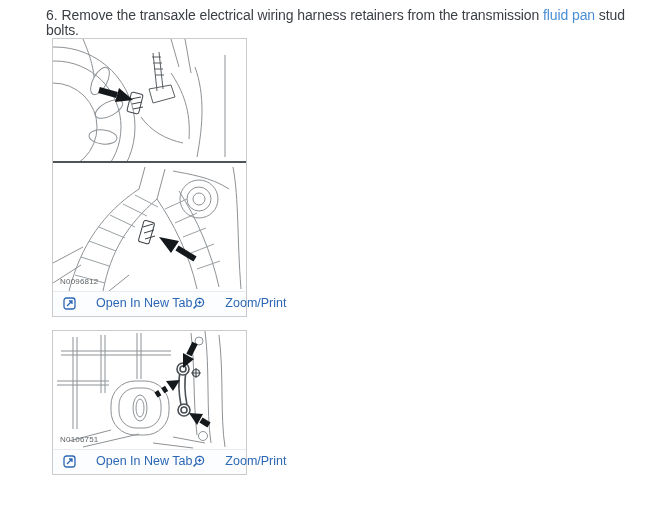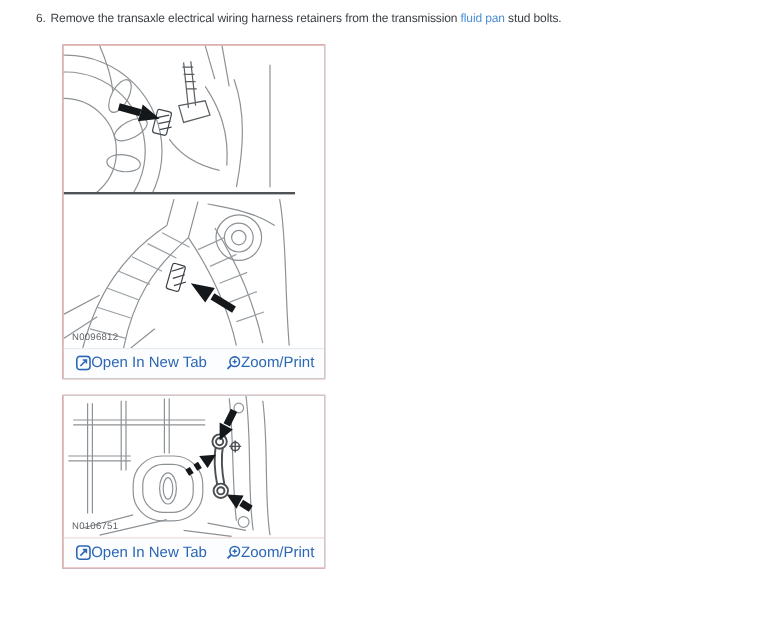--- a/index.html
+++ b/index.html
@@ -2,32 +2,32 @@
 <html style="--text: #3b3f44; --inline-link: #4a8ed6; --action-link: #2c67b5; --border: #c9cbcd; --label: #5f6367;"><head>
 <meta charset="utf-8">
 <style>
   :root{
     --text:#3b3f44; --inline-link:#4a8ed6; --action-link:#2c67b5;
     --border:#c9cbcd; --label:#5f6367;
   }
   html,body{margin:0;padding:0;background:#ffffff;}
   body{font-family:"Liberation Sans",sans-serif;color:var(--text);width:650px;height:519px;overflow:hidden;}
   .page{padding:8px 10px 0 30px;box-sizing:border-box;}
-  .step{font-size:10px;line-height:15px;letter-spacing:-0.1px;}
+  .step{font-size:14px;line-height:15px;letter-spacing:-0.1px;margin-left:16px;}
   .step-num{margin-right:4px;}
   .inline-link{color:var(--inline-link);text-decoration:none;cursor:pointer;}
-  .figure-box{width:219px;border:1px solid var(--border);margin:14px 0 0 22px;background:#ef4444;box-sizing:border-box;}
+  .figure-box{width:195px;border:1px solid var(--border);margin:0 0 0 22px;background:#4c1d95;box-sizing:border-box;}
   .figure-box--2{margin-top:13px;}
   .step--7{margin-top:22px;}
   .figure-area{position:relative;line-height:0;background:#fff;}
   .figure-area svg{display:block;}
   .fig-label{position:absolute;left:7px;bottom:5px;font-size:8px;line-height:9px;color:var(--label);letter-spacing:.2px;}
   .figure-footer{display:flex;justify-content:space-between;align-items:center;
     padding:4px 8px 5px 10px;border-top:1px solid #e9ebed;background:#fcfdfe;}
-  .action-link{display:inline-flex;align-items:center;gap:0;color:var(--action-link);
+  .action-link{display:inline-flex;align-items:center;gap:20px;color:var(--action-link);
     text-decoration:none;font-size:12.5px;line-height:15px;cursor:pointer;white-space:nowrap;}
   .a-icon{display:inline-flex;width:13px;height:13px;}
   .art{stroke:#8d9296;fill:none;stroke-width:1;}
 </style>
 </head>
 <body>
 
 <div class="page">
 
   <div class="step">

